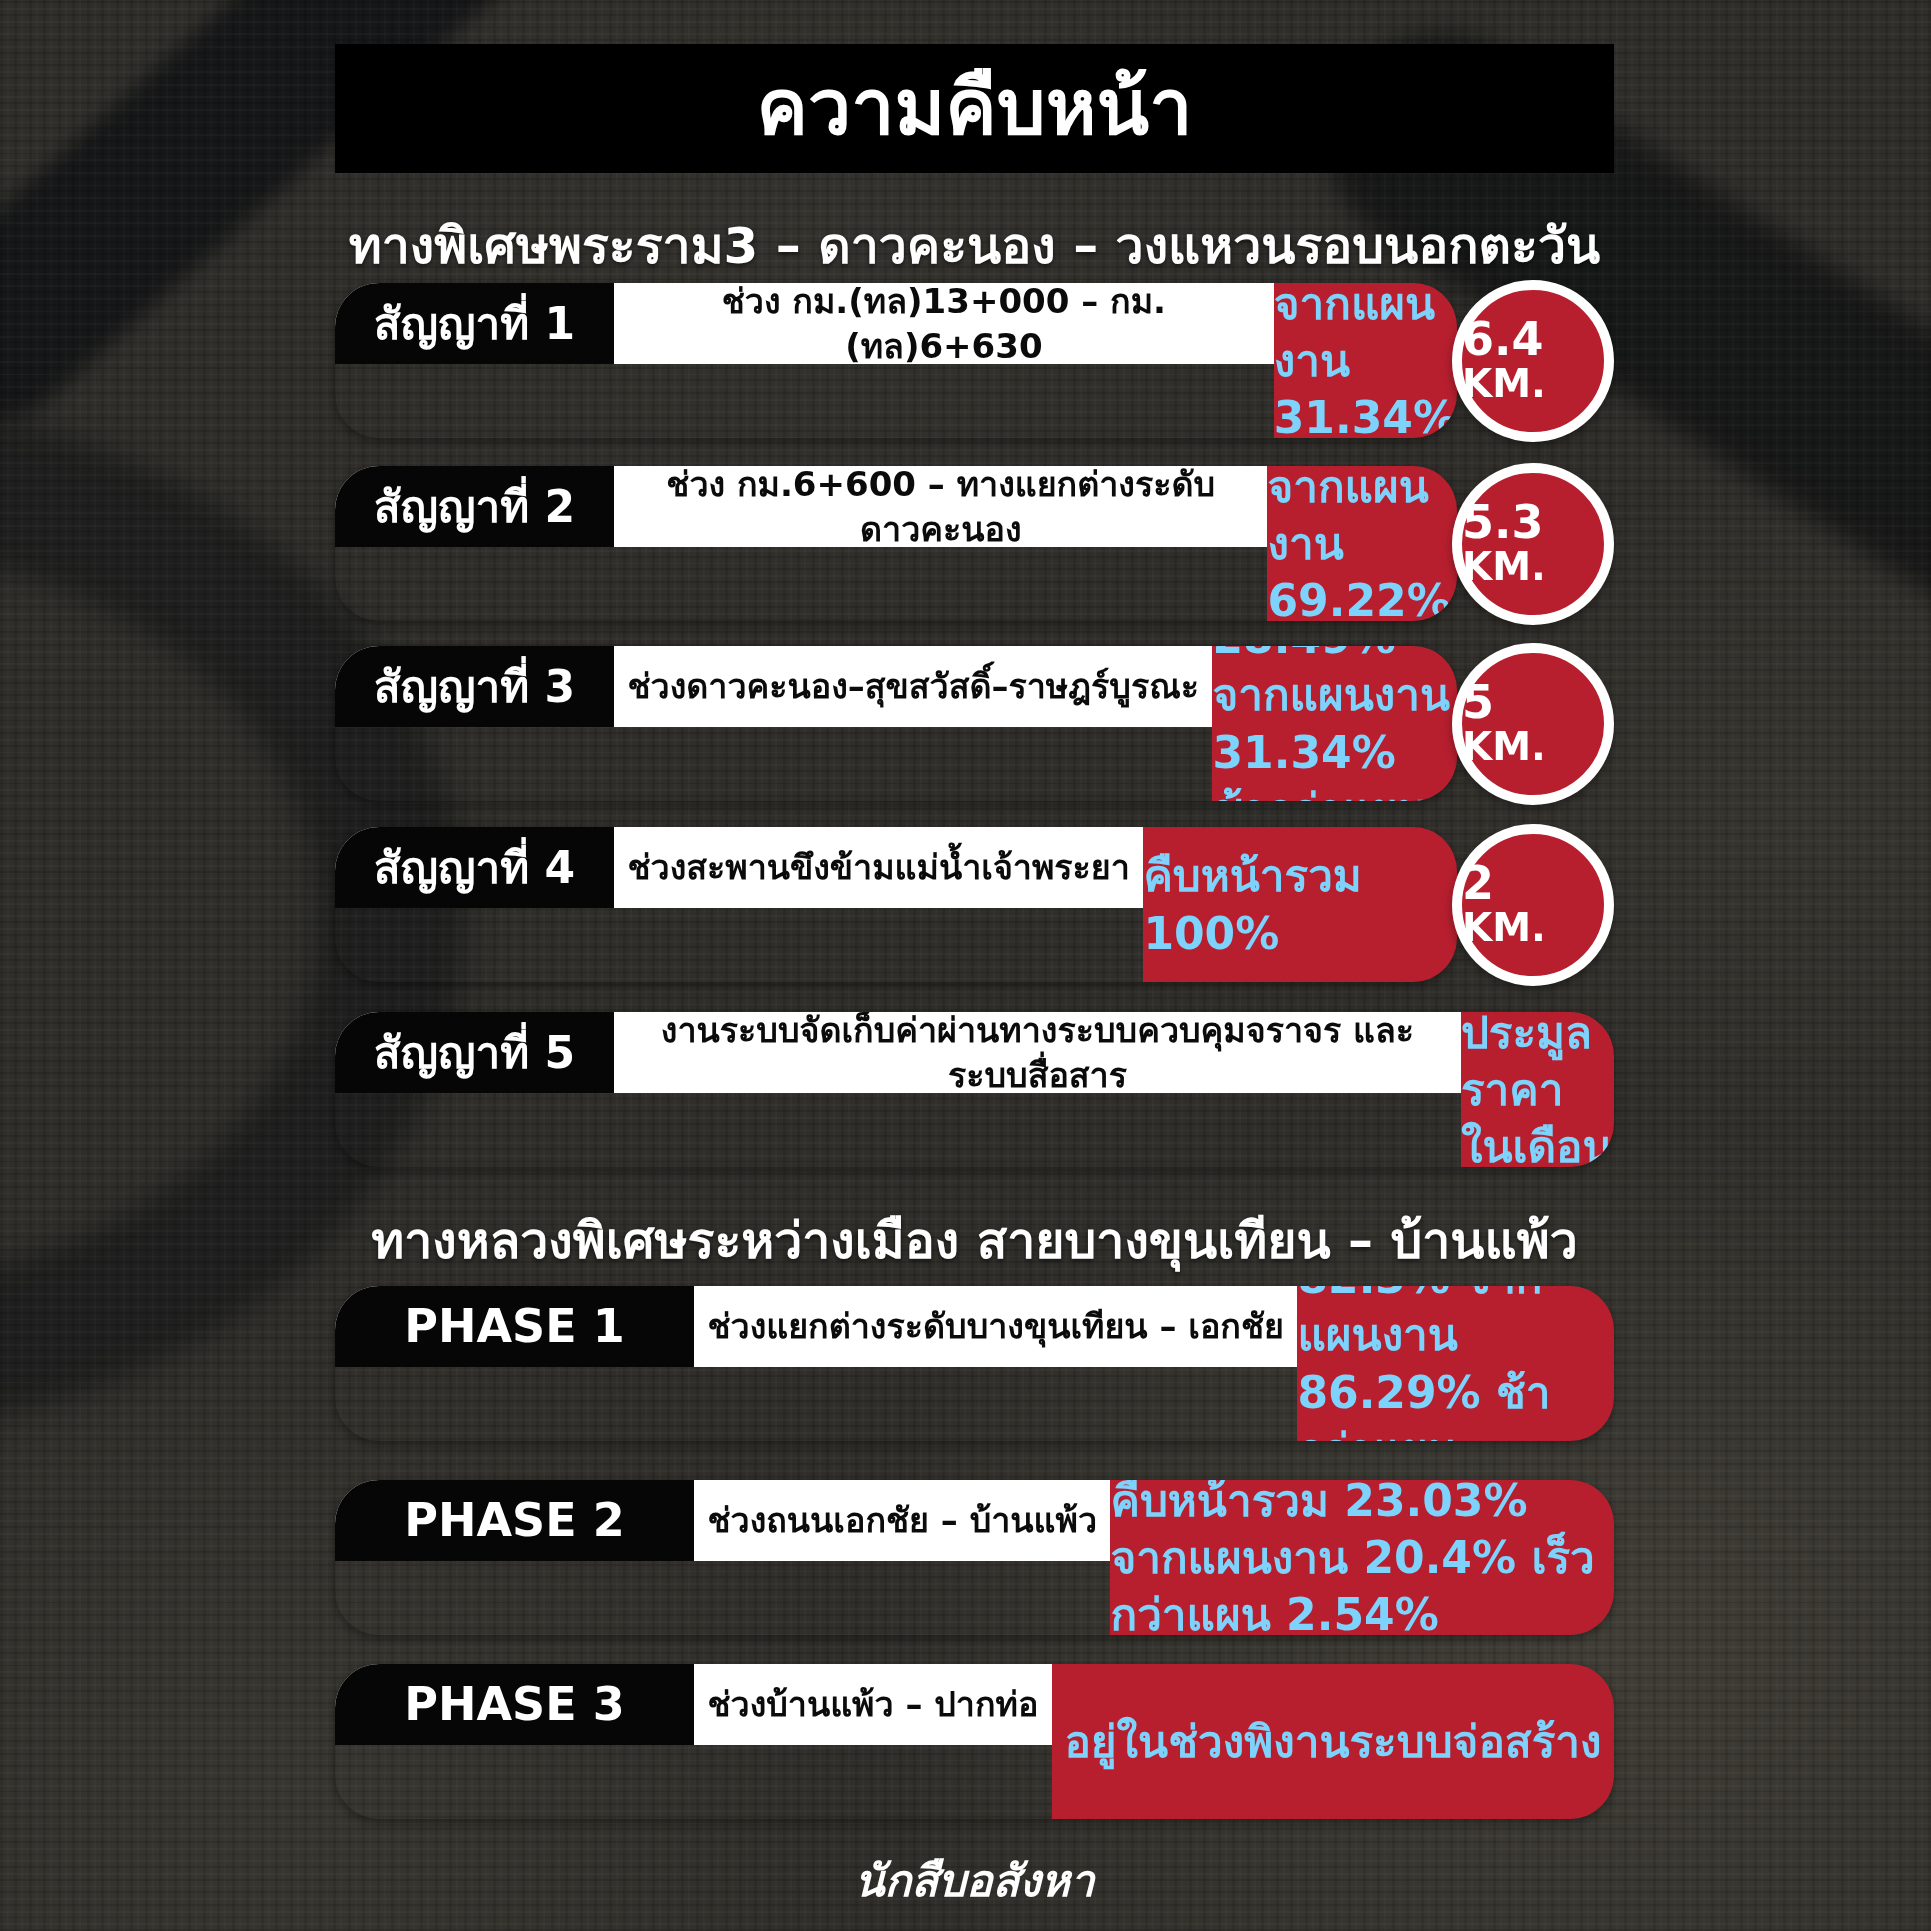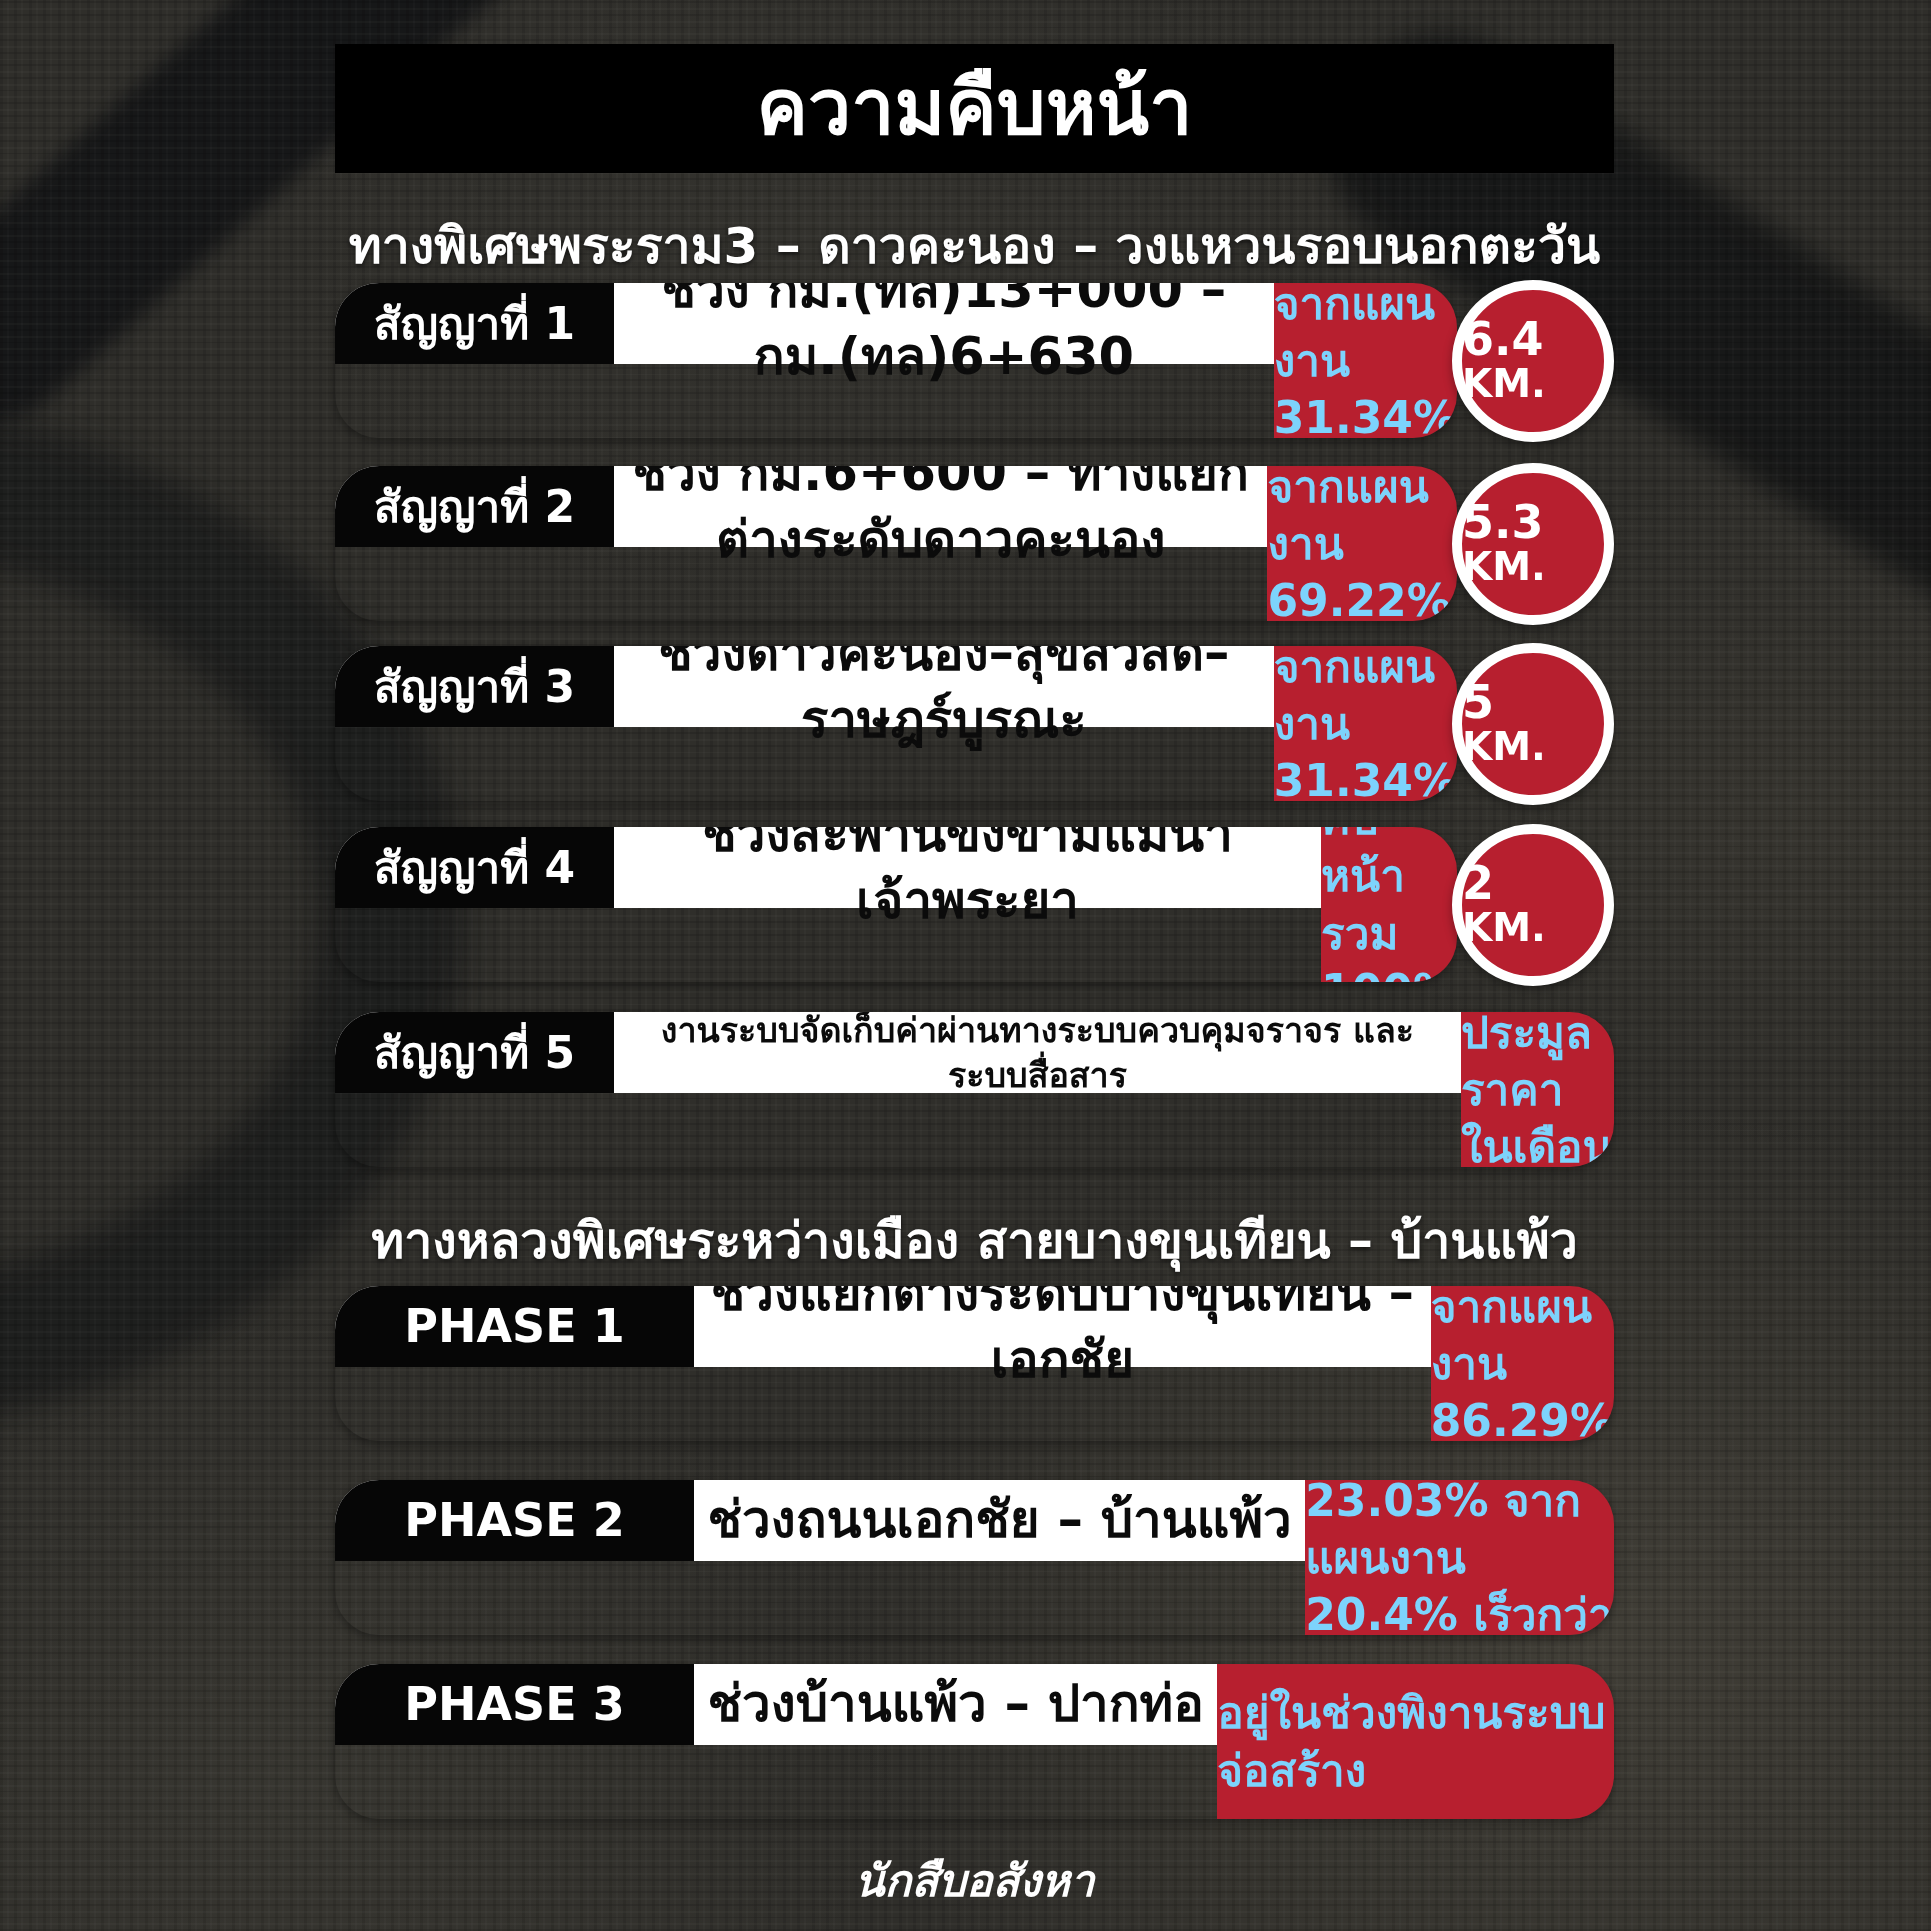--- a/index.html
+++ b/index.html
@@ -45,21 +45,21 @@
 
   .row{position:absolute;left:326px;width:1279px;height:155px;}
   .bars{position:absolute;left:0;top:0;width:1279px;height:155px;border-radius:44px;overflow:hidden;
     display:flex;flex-direction:row;box-shadow:0 3.9px 9.7px rgba(0,0,0,.35);}
   .with-badge .bars{width:1122px;}
   .top-bar{height:81px;display:flex;background:#fff;}
   .label-box{width:279px;background:#060606;color:#fff;display:flex;align-items:center;justify-content:center;
     font-weight:800;font-size:44px;line-height:1.3;flex:none;}
   .phase .label-box{width:359px;font-size:46px;}
   .desc{flex:1;display:flex;align-items:center;justify-content:center;color:#0b0b0b;
-    font-weight:800;font-size:51px;line-height:1.3;text-align:center;padding:0 13.5px;}
+    font-weight:800;font-size:34px;line-height:1.3;text-align:center;padding:0 13.5px;}
   .desc-sm{font-size:34px;}
   .red-bar{flex:1;display:flex;align-items:center;justify-content:center;color:#7dd3fc;
     font-weight:800;font-size:44px;line-height:1.3;text-align:left;}
 
   .badge{position:absolute;right:0;top:50%;transform:translateY(-50%);
     width:162px;height:162px;box-sizing:border-box;border-radius:50%;
     border:10.6px solid #fff;display:flex;flex-direction:column;justify-content:center;
     color:#fff;font-weight:800;box-shadow:0 3.9px 9.7px rgba(0,0,0,.35);}
   .badge .val{font-size:46px;line-height:1.04;}
   .badge .unit{font-size:39px;line-height:1.04;}

